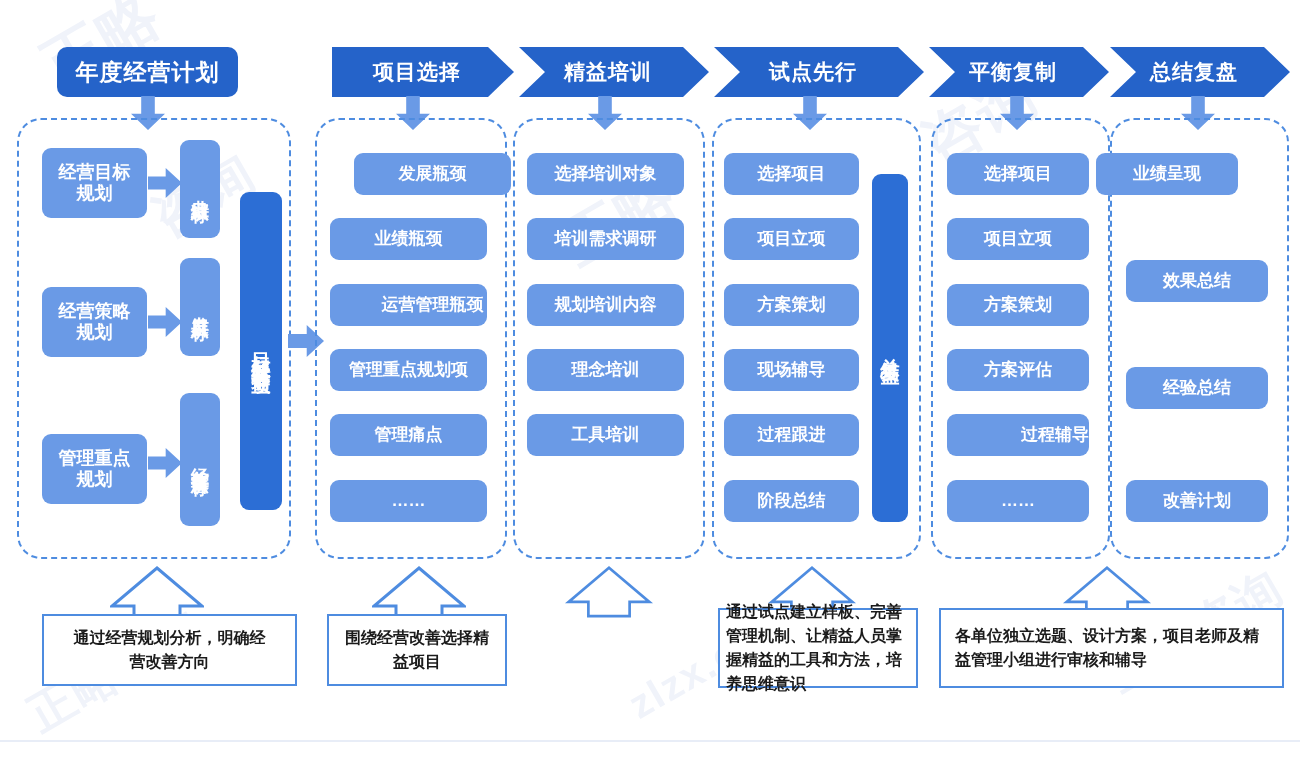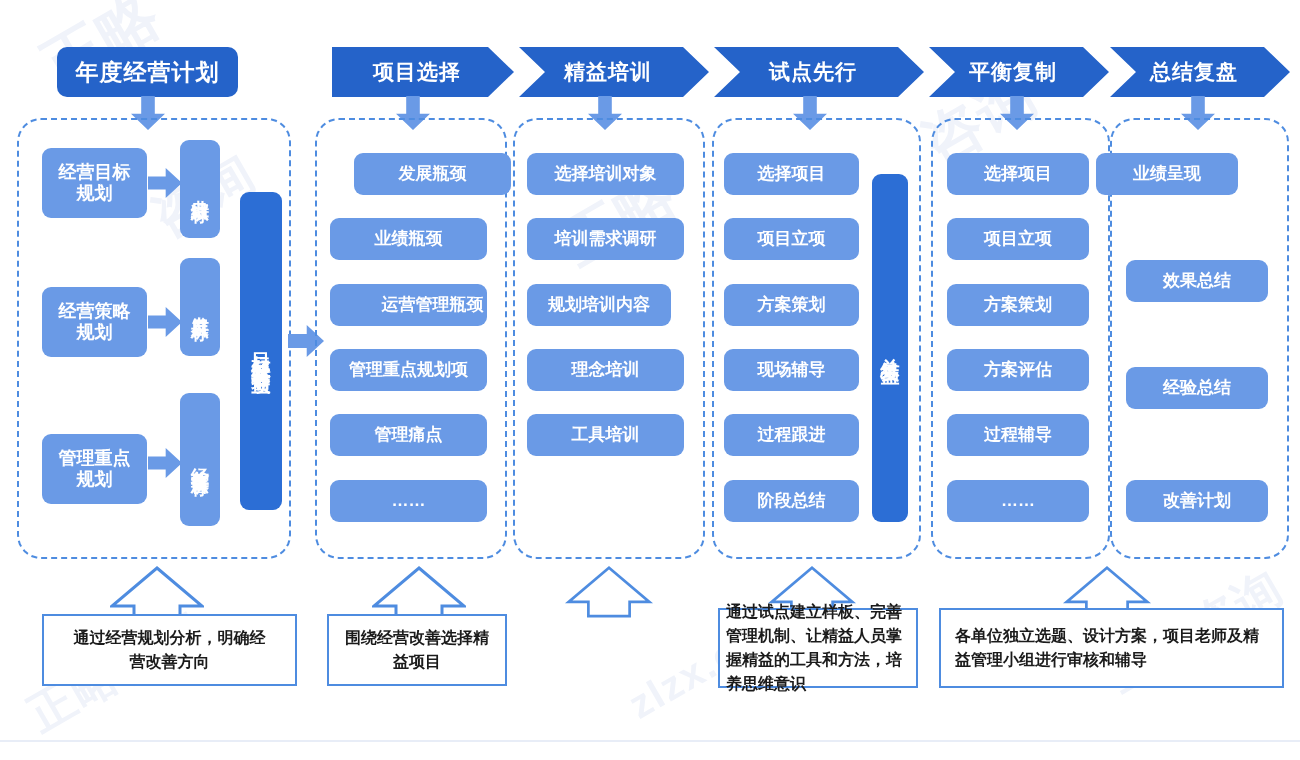--- a/index.html
+++ b/index.html
@@ -207,21 +207,21 @@
       <span>……</span>
     </div>
 
   <div class="col" style="left:513px;width:188px;height:437px;"></div>
   <div class="pill f17" style="left:527px;top:153px;width:157px;height:42px;">
       <span>选择培训对象</span>
     </div>
   <div class="pill f17" style="left:527px;top:218px;width:157px;height:42px;">
       <span>培训需求调研</span>
     </div>
-  <div class="pill f17" style="left:527px;top:284px;width:144px;height:42px;">
+  <div class="pill f17" style="left:527px;top:284px;width:157px;height:42px;">
       <span>规划培训内容</span>
     </div>
   <div class="pill f17" style="left:527px;top:349px;width:157px;height:42px;">
       <span>理念培训</span>
     </div>
   <div class="pill f17" style="left:527px;top:414px;width:157px;height:42px;">
       <span>工具培训</span>
     </div>
 
   <div class="col" style="left:712px;width:205px;height:437px;"></div>
@@ -253,21 +253,21 @@
     </div>
   <div class="pill f17" style="left:947px;top:218px;width:142px;height:42px;">
       <span>项目立项</span>
     </div>
   <div class="pill f17" style="left:947px;top:284px;width:142px;height:42px;">
       <span>方案策划</span>
     </div>
   <div class="pill f17" style="left:947px;top:349px;width:142px;height:42px;">
       <span>方案评估</span>
     </div>
-  <div class="pill f17" style="left:947px;top:414px;width:142px;height:42px;">
+  <div class="pill f17" style="left:947px;top:414px;width:142px;height:42px;justify-content:flex-end;">
       <span>过程辅导</span>
     </div>
   <div class="pill f17" style="left:947px;top:480px;width:142px;height:42px;">
       <span>……</span>
     </div>
 
   <div class="col" style="left:1110px;width:175px;height:437px;"></div>
   <div class="pill f17" style="left:1096px;top:153px;width:142px;height:42px;">
       <span>业绩呈现</span>
     </div>

